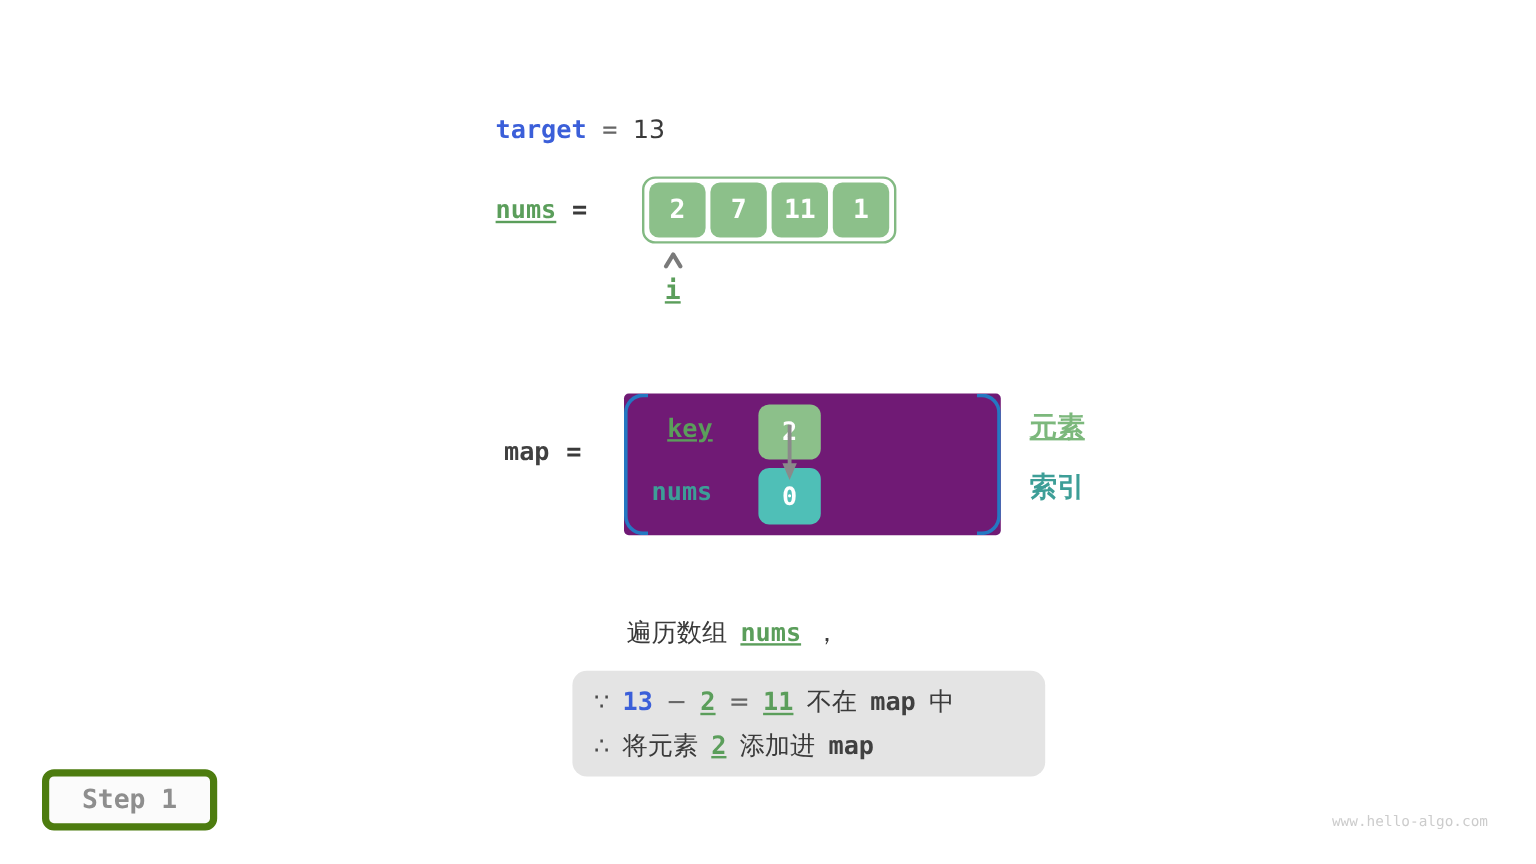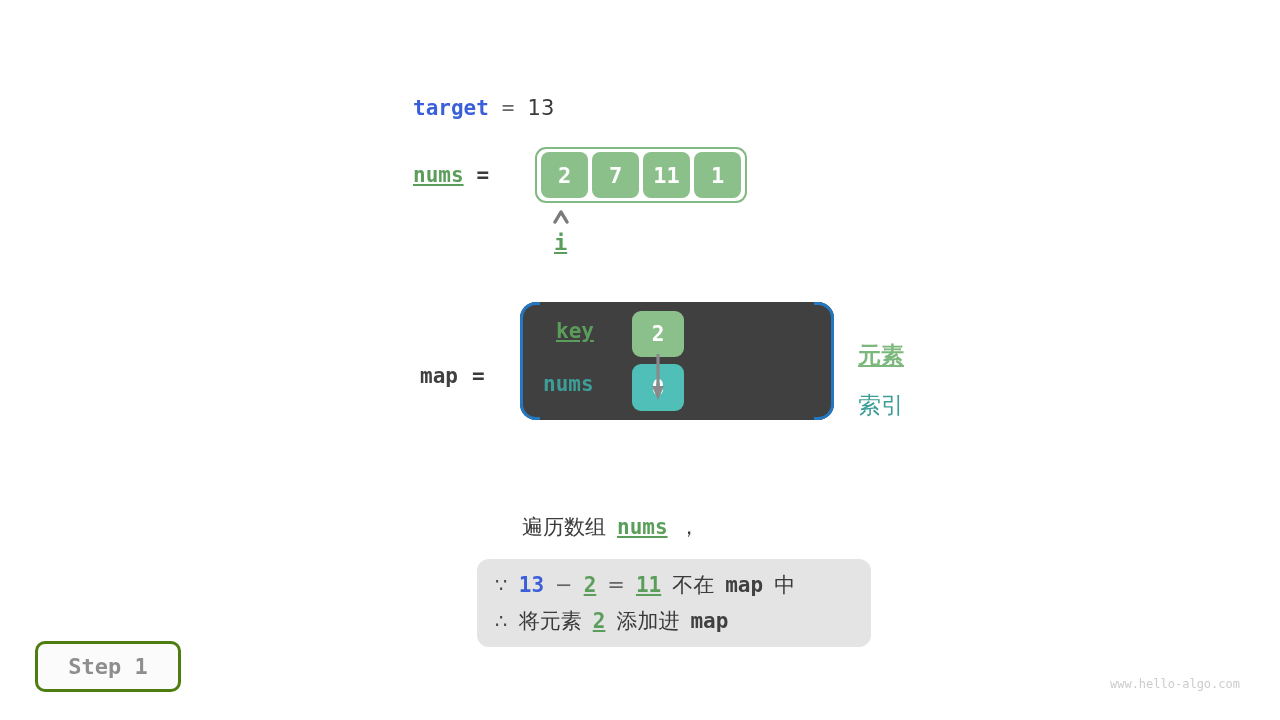--- a/index.html
+++ b/index.html
@@ -32,51 +32,51 @@
     width:47px;height:46px;background:#8cc08a;border-radius:8px;
     display:flex;align-items:center;justify-content:center;
     color:#ffffff;font-family:"DejaVu Sans Mono",monospace;font-weight:bold;font-size:22px;
   }
   .pointer-caret{left:552px;top:209px;width:18px;height:15px;}
   .pointer-i{left:554px;top:230px;font-size:22px;}
 
   
   .map-label{left:420px;top:364px;display:flex;align-items:baseline;gap:14px;font-size:21px;}
   .map-box{
-    left:520px;top:302px;width:314px;height:118px;background:#404040;border-radius:16px;
+    left:520px;top:328px;width:314px;height:118px;background:#701a75;border-radius:4px;
   }
   .bracket{position:absolute;top:0;bottom:0;width:20px;box-sizing:border-box;border:3px solid #2478c2;}
   .bracket.left{left:0;border-right:none;border-radius:16px 0 0 16px;}
   .bracket.right{right:0;border-left:none;border-radius:0 16px 16px 0;}
   .key-label{left:36px;top:17px;font-size:21px;position:absolute;}
   .value-label{left:23px;top:70px;font-size:21px;position:absolute;}
   .kv-box{
     position:absolute;left:112px;width:52px;height:46px;border-radius:9px;
     display:flex;align-items:center;justify-content:center;
     color:#ffffff;font-family:"DejaVu Sans Mono",monospace;font-weight:bold;font-size:21px;
   }
   .key-box{top:9px;background:#8cc08a;}
   .value-box{top:62px;height:47px;background:#4fbfb7;}
   .map-arrow{left:648px;top:352px;width:20px;height:52px;}
   .legend-top{left:858px;top:340px;font-size:23px;font-weight:bold;text-decoration:underline;}
-  .legend-bottom{left:858px;top:390px;font-size:23px;font-weight:normal;}
+  .legend-bottom{left:858px;top:390px;font-size:23px;font-weight:bold;}
 
   
   .caption{left:522px;top:513px;display:flex;align-items:baseline;gap:11px;font-size:21px;}
   .note-box{
     left:477px;top:559px;width:394px;height:88px;background:#e4e4e4;border-radius:12px;
     box-sizing:border-box;padding:12px 18px;display:flex;flex-direction:column;justify-content:space-between;
   }
   .note-line{display:flex;align-items:baseline;gap:11px;font-size:21px;}
   .note-sym{color:#4a4a4a;font-size:20px;}
 
   
   .step-box{
     left:35px;top:641px;width:146px;height:51px;background:#fbfbfb;
-    border:3px solid #4d7c0f;border-radius:10px;box-sizing:border-box;
+    border:6px solid #4d7c0f;border-radius:10px;box-sizing:border-box;
     display:flex;align-items:center;justify-content:center;
   }
   .step-text{font-size:22px;color:#8e8e8e;}
 
   .watermark{right:40px;top:677px;font-family:"DejaVu Sans Mono",monospace;font-size:12px;color:#cccccc;}
 </style>
 </head>
 <body>
 
 <div class="stage">

